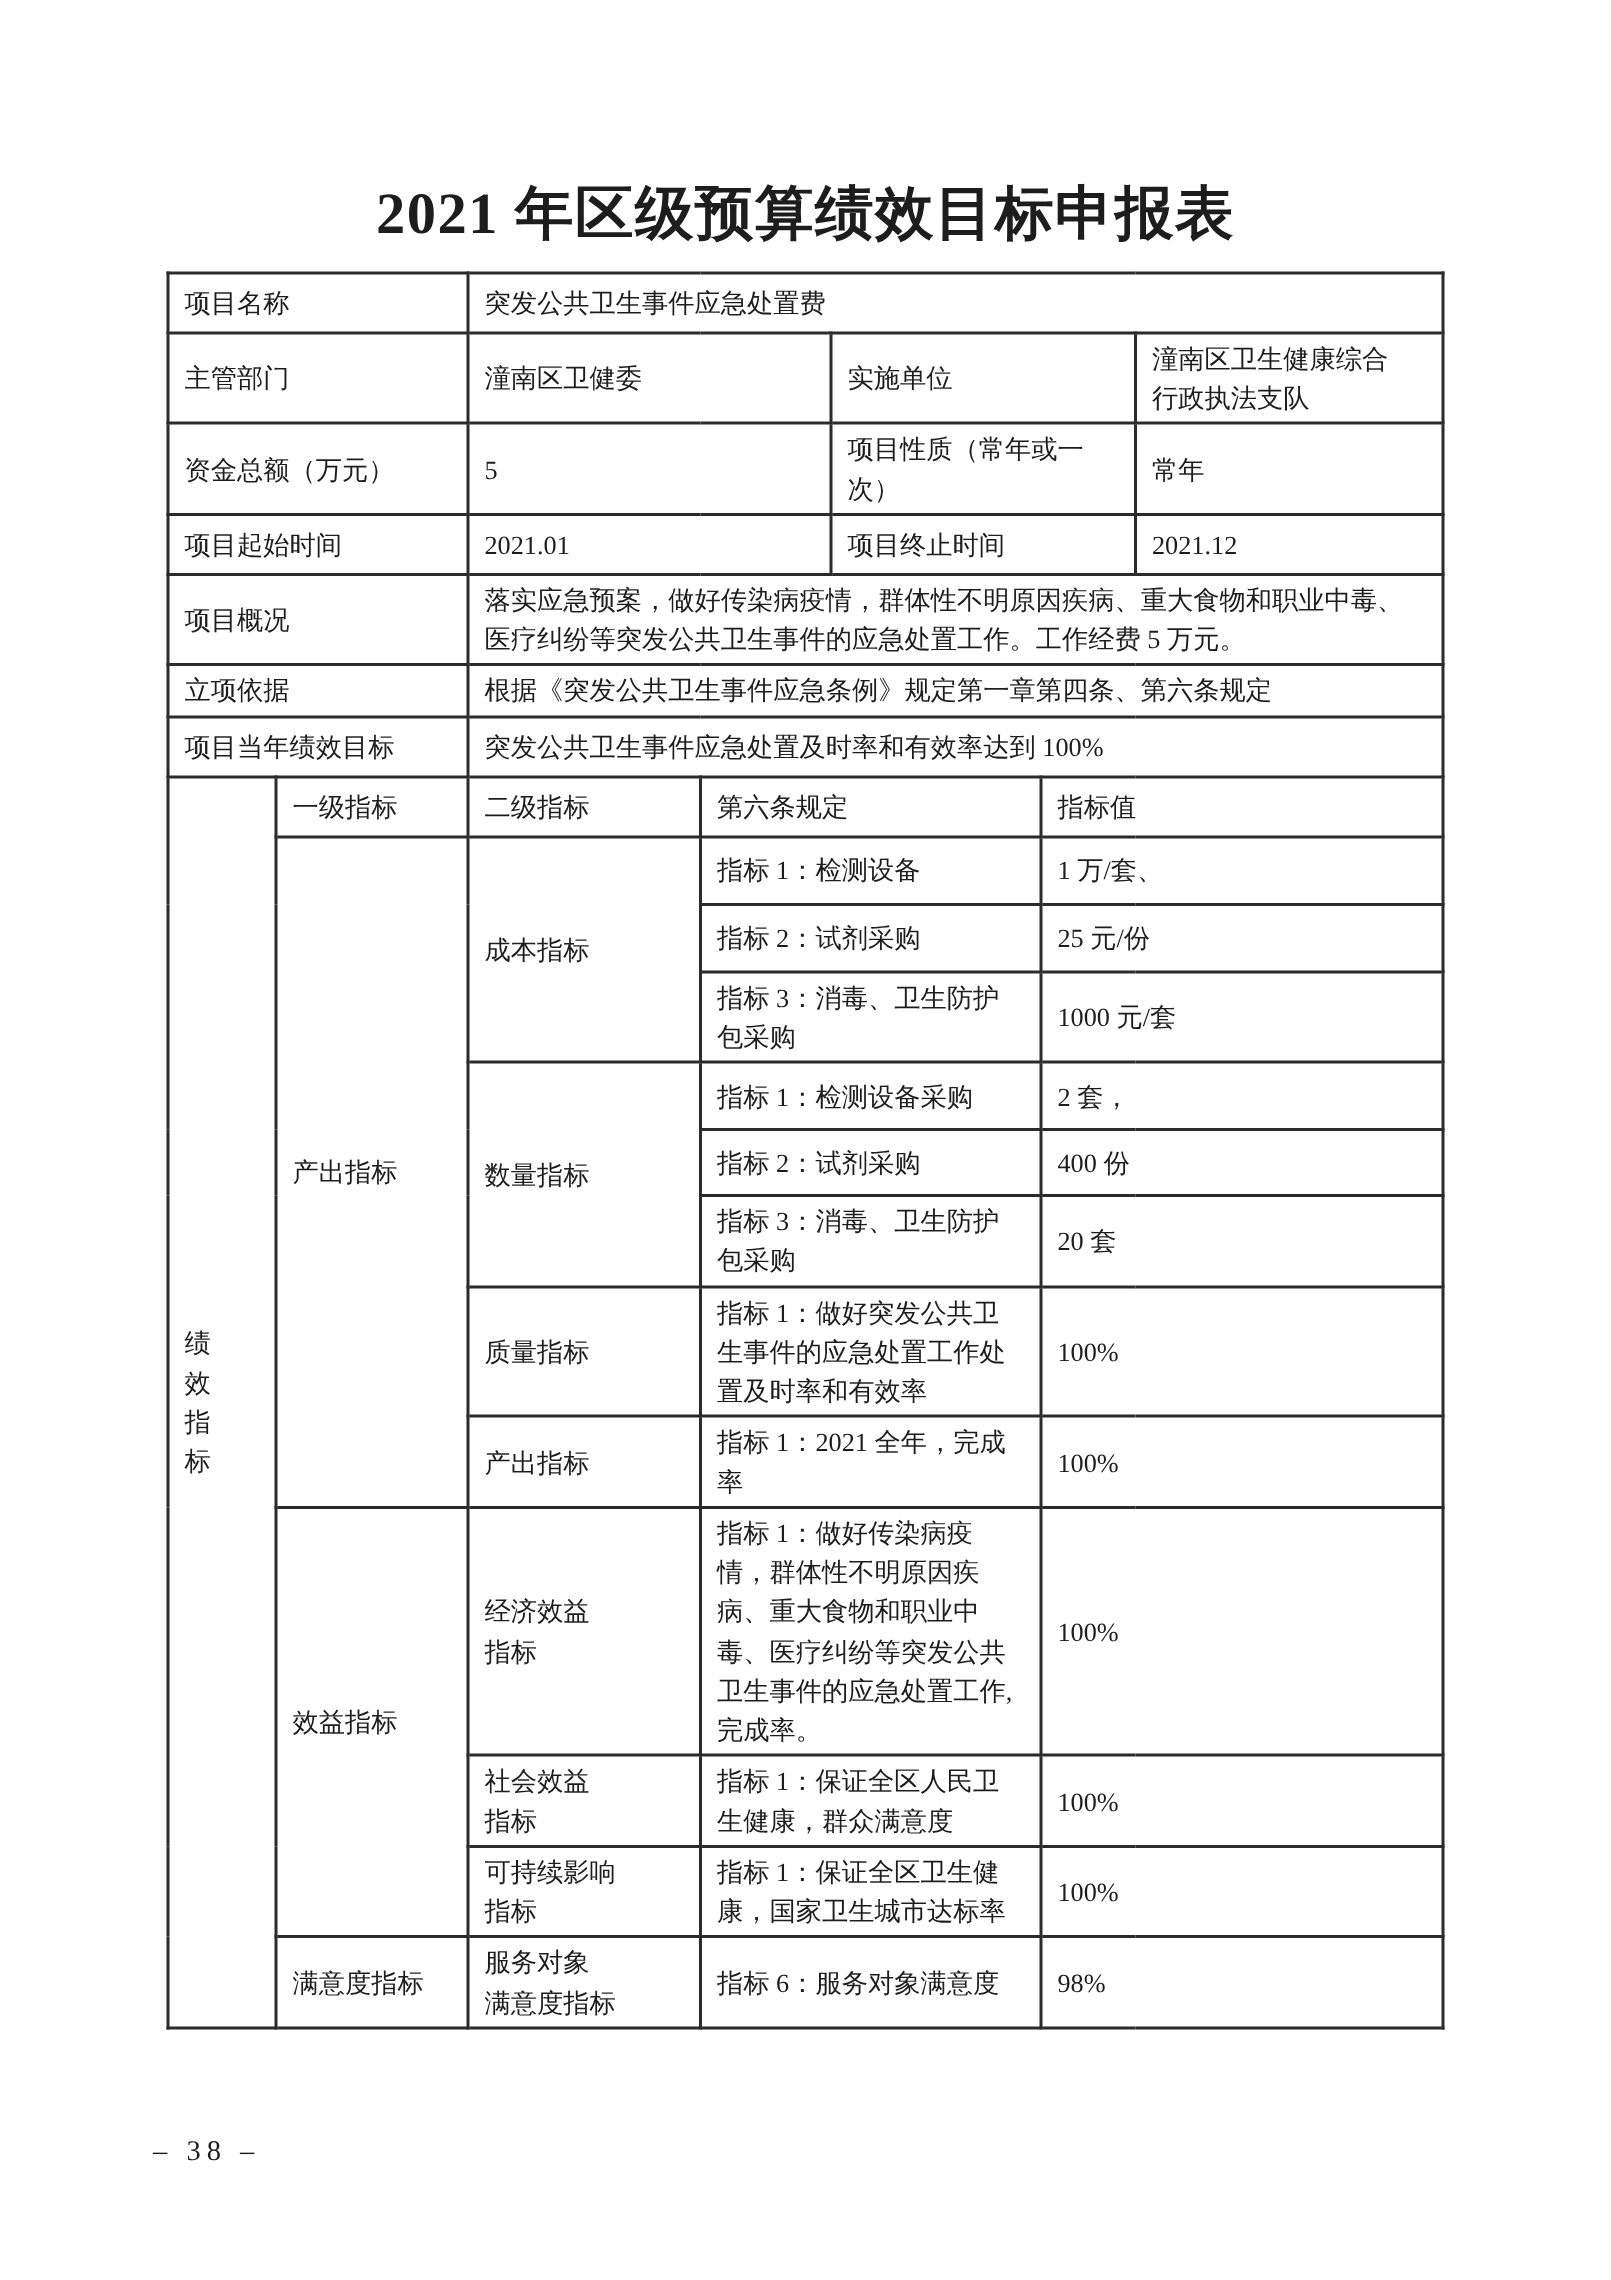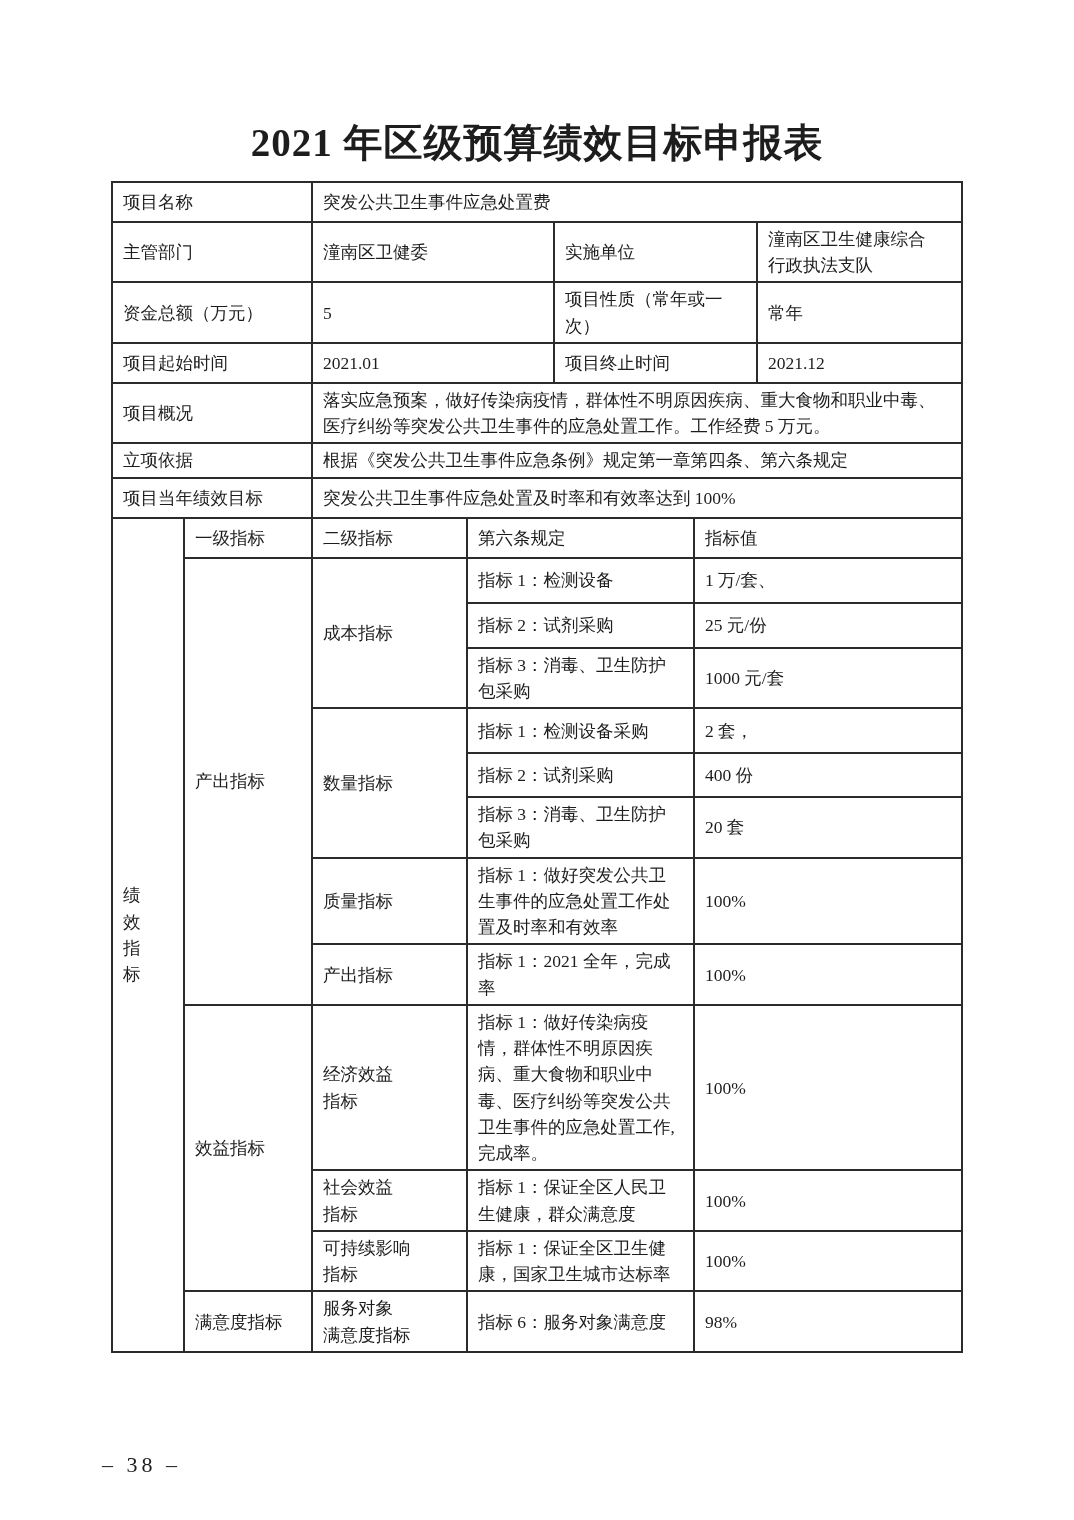--- a/index.html
+++ b/index.html
@@ -57,23 +57,22 @@
   td.vlabel {
     font-size: 18px;
     line-height: 1.55;
     white-space: pre-line;
     padding: 0 4px;
   }
   .pageno {
     position: absolute;
     left: 102px;
     top: 1424px;
-    font-size: 22px;
+    font-size: 19px;
     letter-spacing: 4px;
-    margin-top: 28px;
   }
 </style>
 </head>
 <body>
 
 <div class="page">
 
   <h1 class="title">2021 年区级预算绩效目标申报表</h1>
 
   <table class="form">

